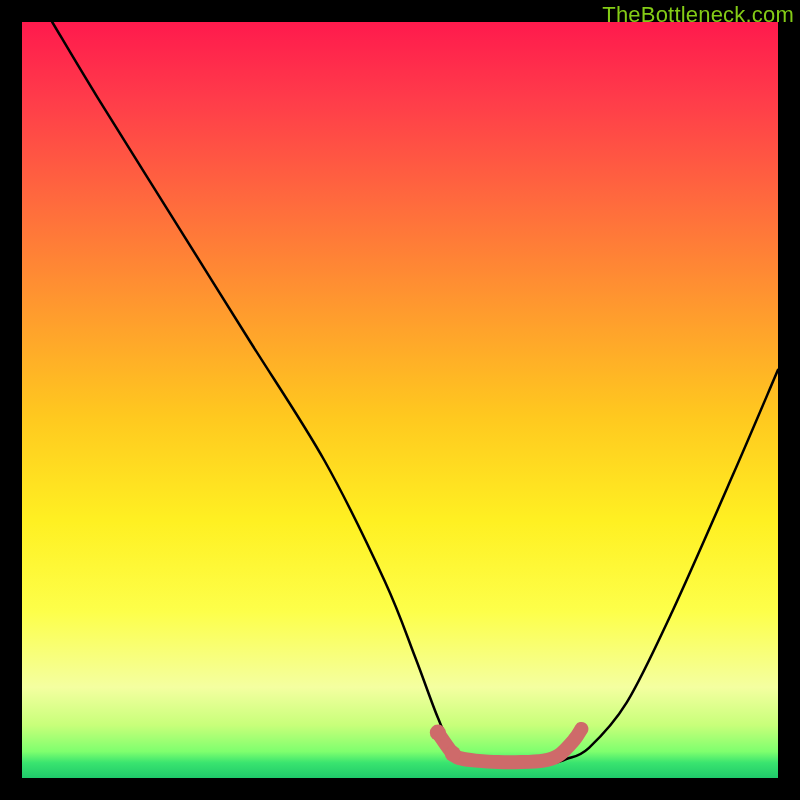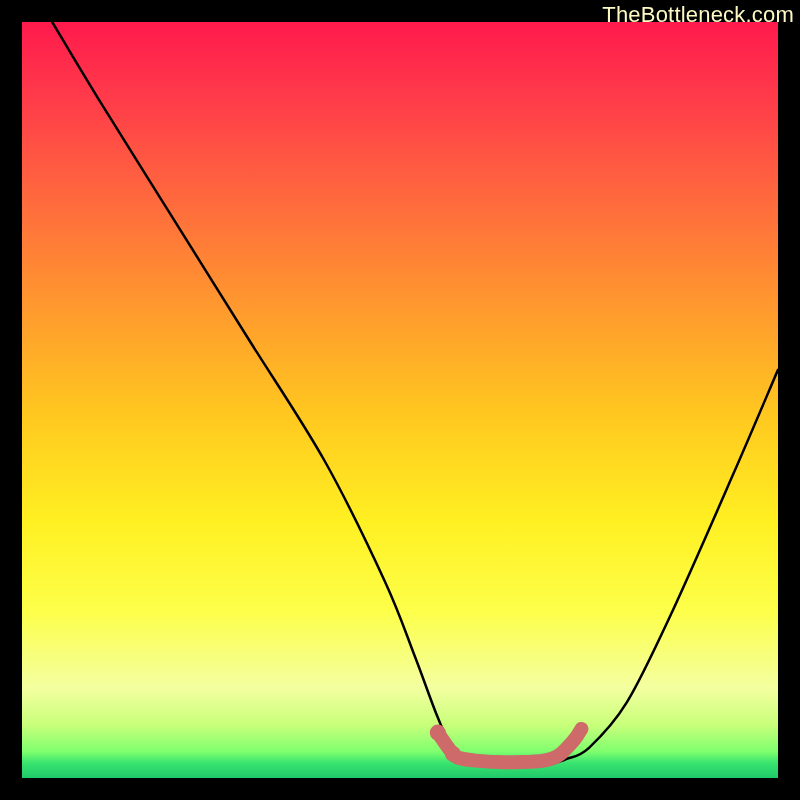--- a/index.html
+++ b/index.html
@@ -38,21 +38,21 @@
       #c8ff7a 93%,
       #7fff6e 96.5%,
       #39e46f 98%,
       #1fc96a 100%
     );
   }
   .watermark {
     position: absolute;
     top: 2px;
     right: 6px;
-    color: #fef9c3;
+    color: #84cc16;
     font-size: 22px;
     letter-spacing: 0.2px;
     font-weight: 500;
     z-index: 5;
   }
   svg {
     position: absolute;
     left: 0;
     top: 0;
   }

